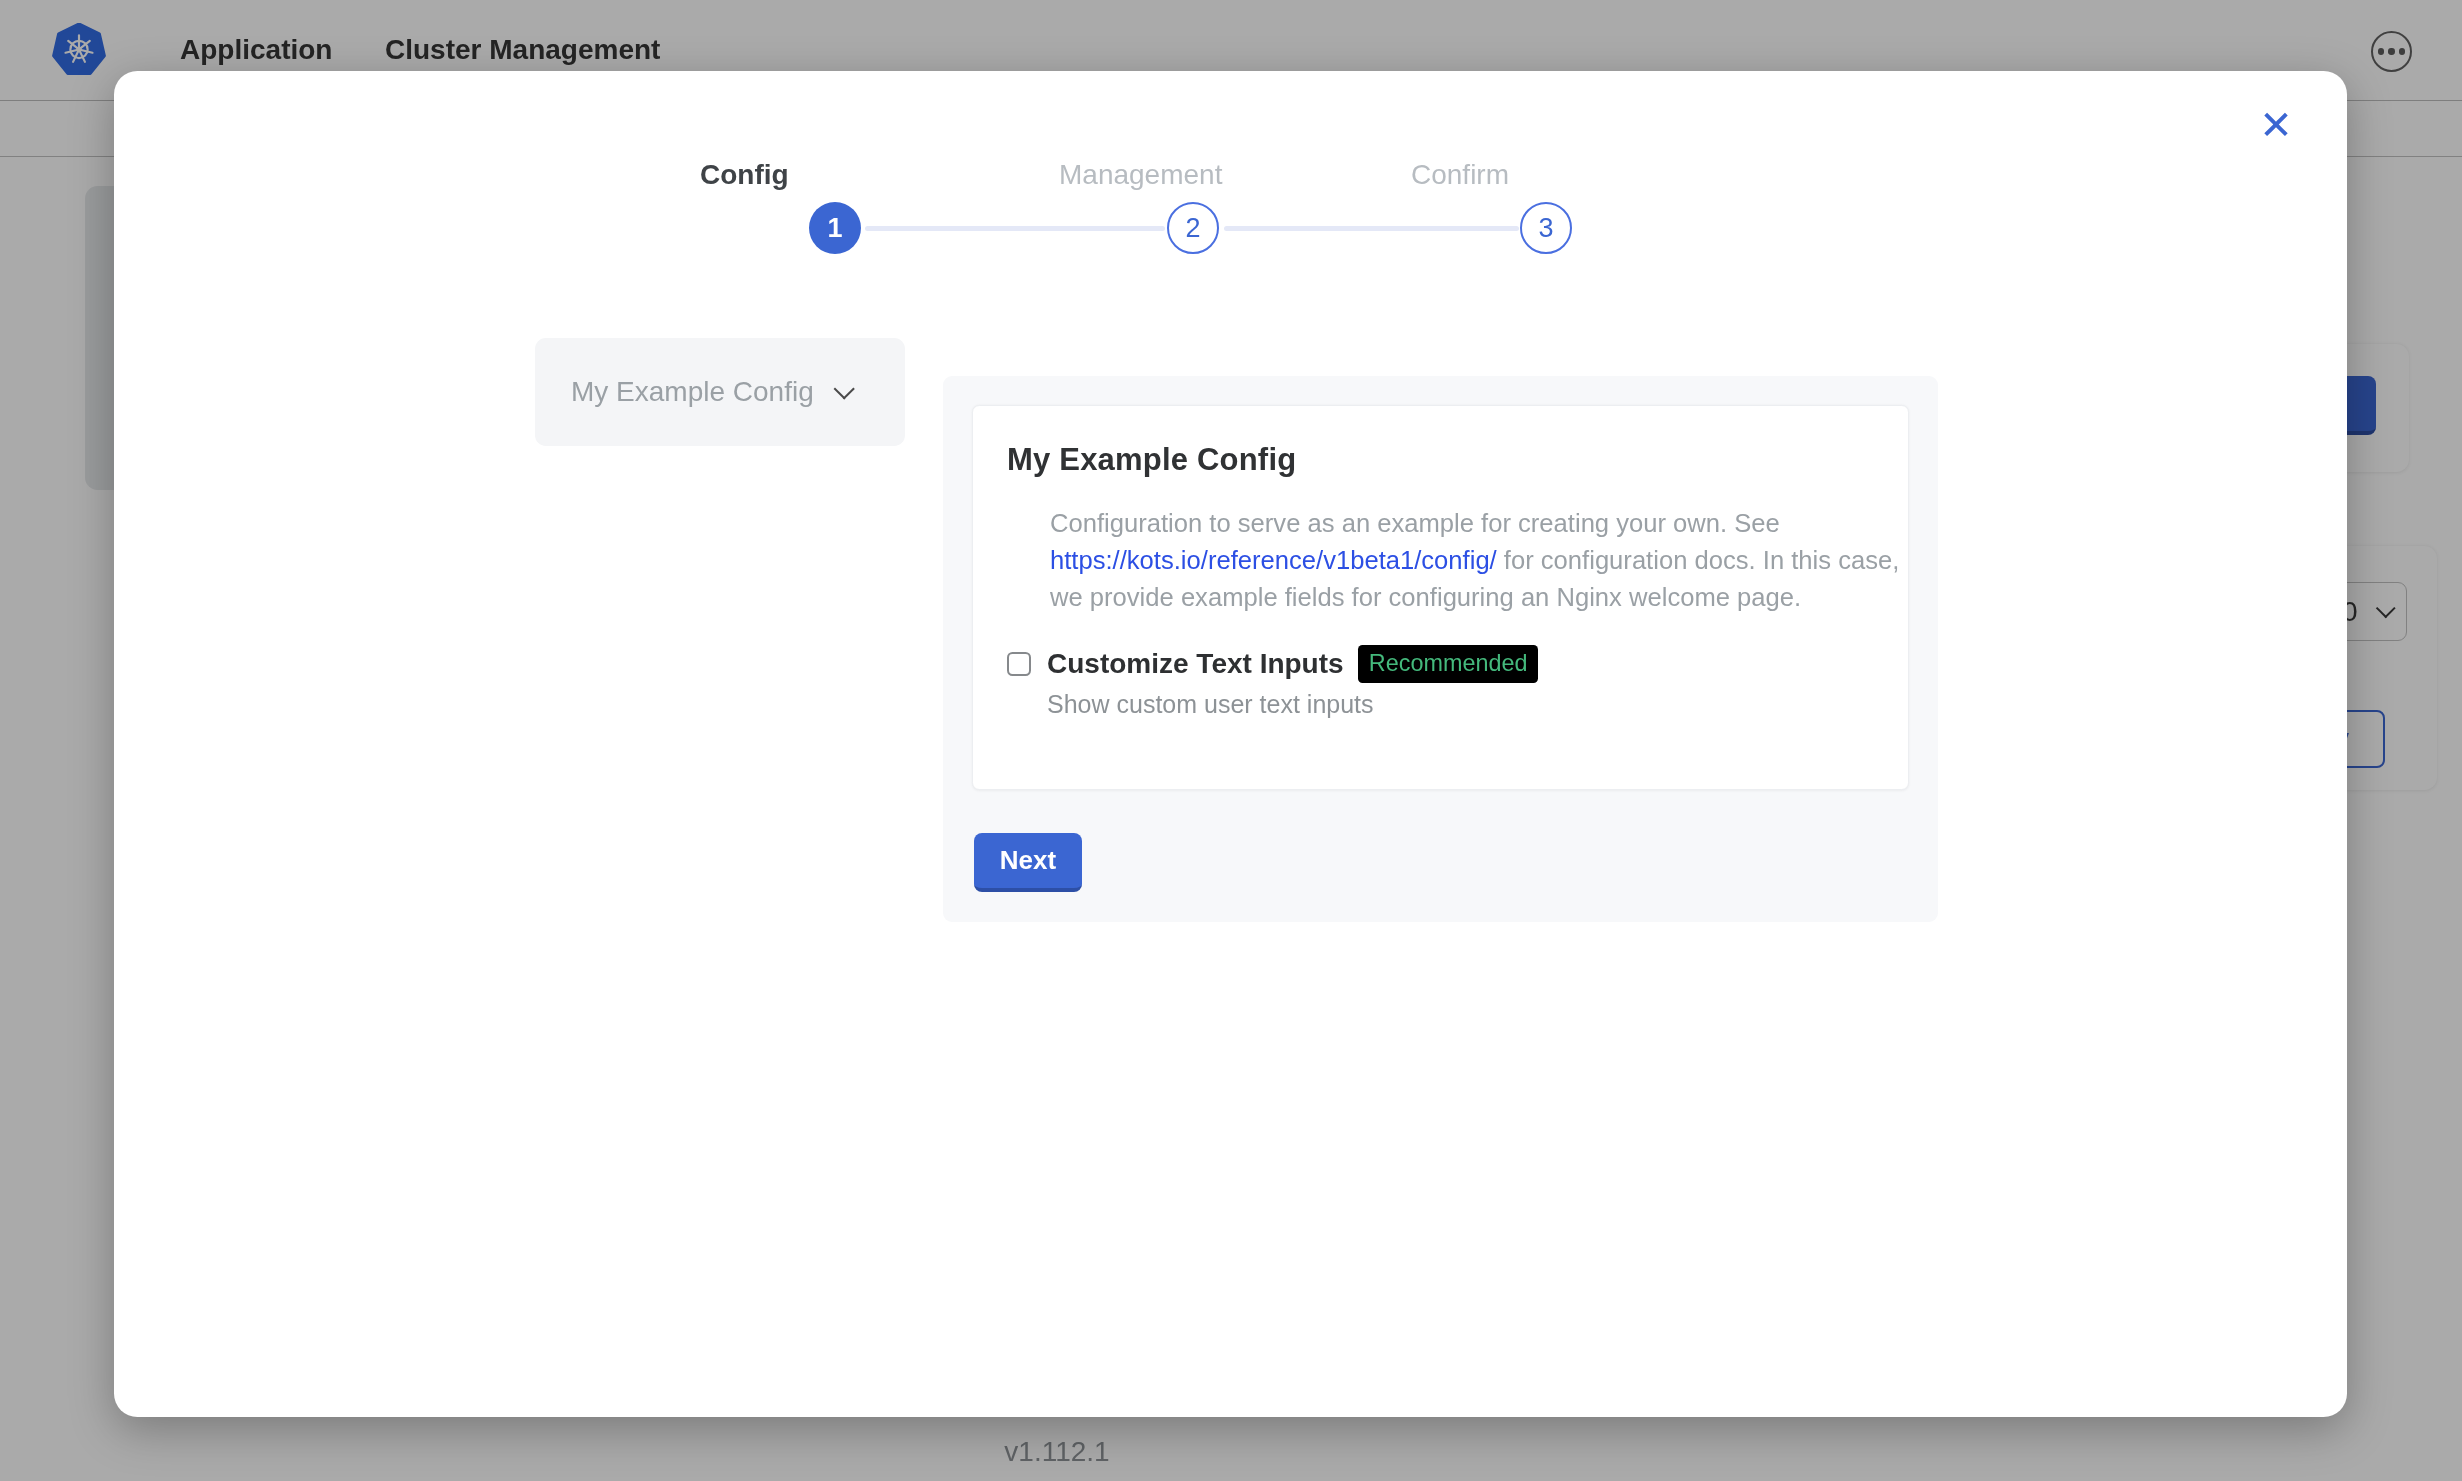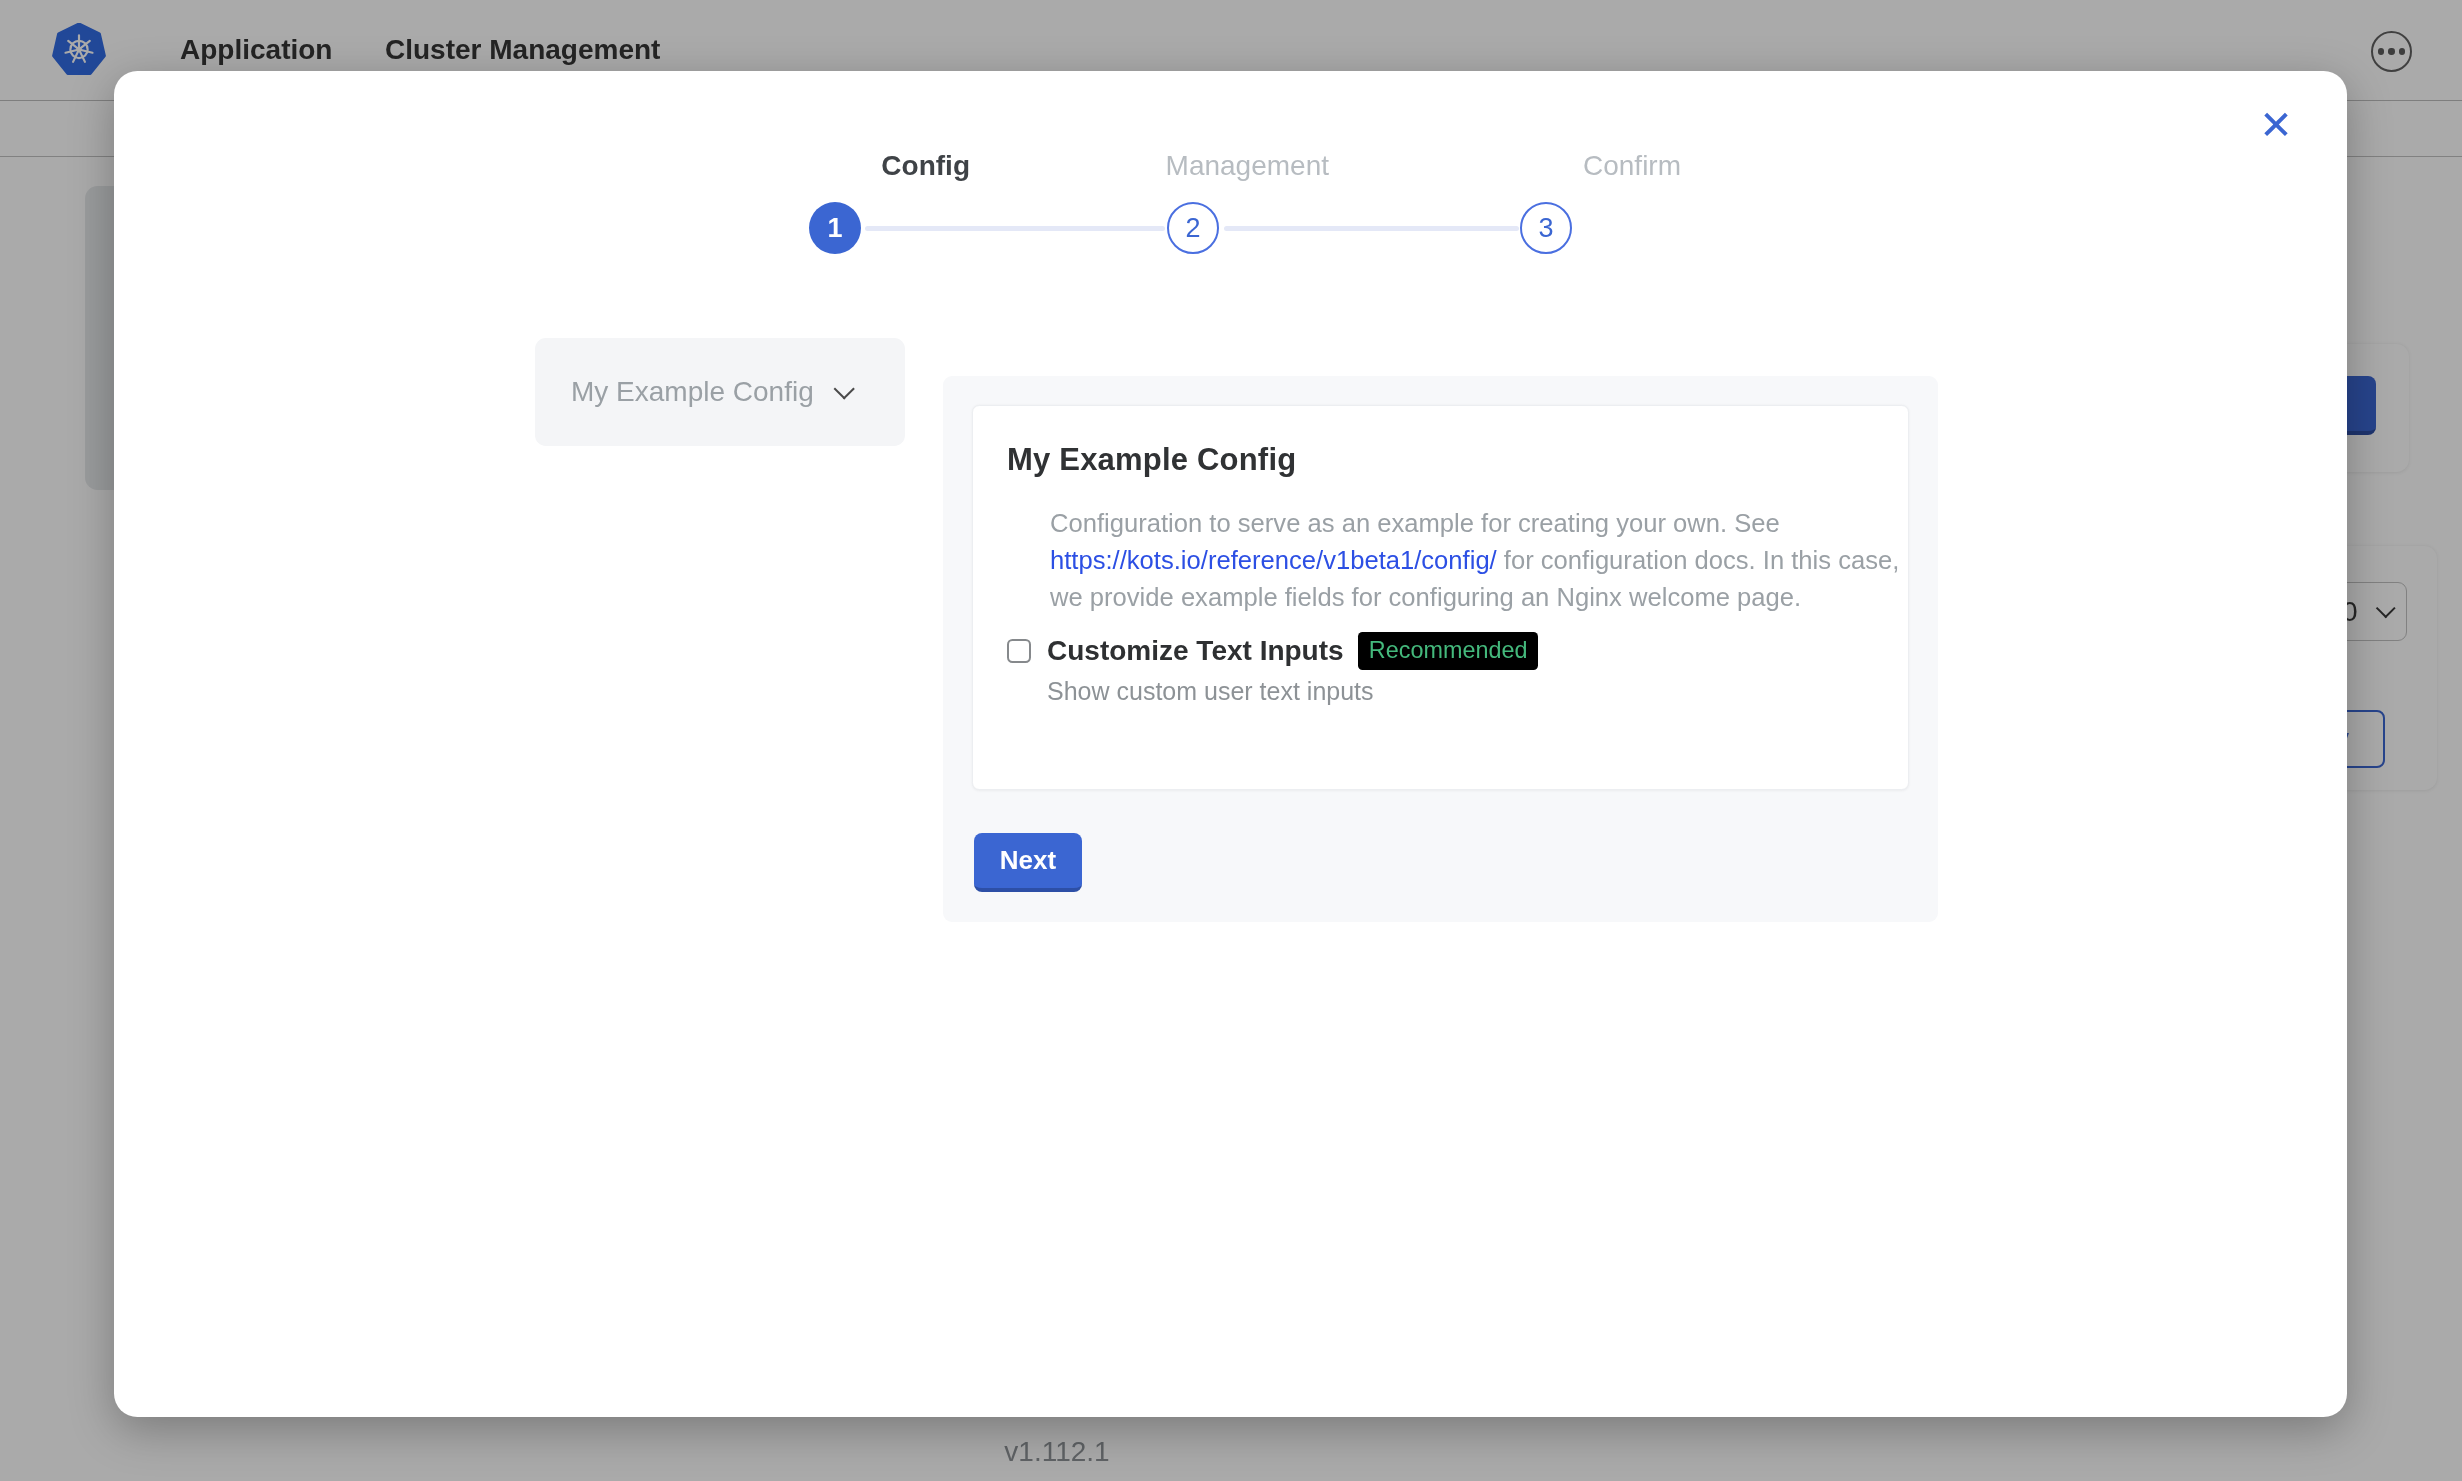--- a/index.html
+++ b/index.html
@@ -76,21 +76,21 @@
     position: absolute; left: 114px; top: 71px; width: 2233px; height: 1346px;
     background: #ffffff; border-radius: 23.4px; z-index: 10;
     box-shadow: 0 12.6px 45px rgba(0,0,0,0.28);
   }
   .close-btn {
     position: absolute; left: 2135px; top: 27px; width: 54px; height: 54px;
     font-size: 40px; font-weight: 700; color: #3b66d2; cursor: pointer;
     display: flex; align-items: center; justify-content: center;
   }
 
-  .step-label { position: absolute; top: 79px; width: 270px; text-align: right; font-size: 28px; }
+  .step-label { position: absolute; top: 88px; width: 270px; text-align: left; font-size: 28px; }
   .step-label.active { color: #3f4347; font-weight: 600; }
   .step-label.idle { color: #b7bcc1; font-weight: 400; }
   .step-circle {
     position: absolute; top: 131px; width: 52px; height: 52px; border-radius: 50%;
     display: flex; align-items: center; justify-content: center;
     font-size: 27px; cursor: pointer;
   }
   .step-circle.active { background: #3b66d2; color: #ffffff; font-weight: 600; }
   .step-circle.idle { background: #ffffff; border: 2.7px solid #4a6fe0; color: #3b66d2; }
   .connector { position: absolute; top: 155px; height: 4.5px; background: #e4e8f7; border-radius: 2.7px; }
@@ -110,21 +110,21 @@
   .card {
     position: absolute; left: 29px; top: 29px; width: 937px; height: 385px;
     background: #ffffff; border: 0.9px solid #eceef1; border-radius: 7.2px;
     box-shadow: 0 0.9px 2.7px rgba(0,0,0,0.05);
     padding: 36px 34px;
   }
   .card h2 { font-size: 31px; font-weight: 700; color: #303234; letter-spacing: 0.2px; }
   .card p { margin-top: 27px; font-size: 25.6px; line-height: 37px; color: #9aa0a5; width: 870px; margin-left: 43px; }
   .card p a { color: #2c4fe4; text-decoration: none; cursor: pointer; }
 
-  .check-row { margin-top: 16px; display: flex; align-items: center; }
+  .check-row { margin-top: 29px; display: flex; align-items: center; }
   .checkbox {
     width: 24px; height: 24px; border: 2.7px solid #86898c; border-radius: 5.4px;
     background: #ffffff; cursor: pointer; flex: 0 0 auto;
   }
   .check-label { margin-left: 16px; font-size: 28px; font-weight: 700; color: #2e3032; cursor: pointer; }
   .badge {
     margin-left: 14.4px; font-size: 23.4px; color: #44b97c; background: #000000;
     padding: 5.4px 10.8px; border-radius: 4.5px;
   }
   .check-help { margin-left: 40px; margin-top: 7.2px; font-size: 25px; color: #8d9296; }

